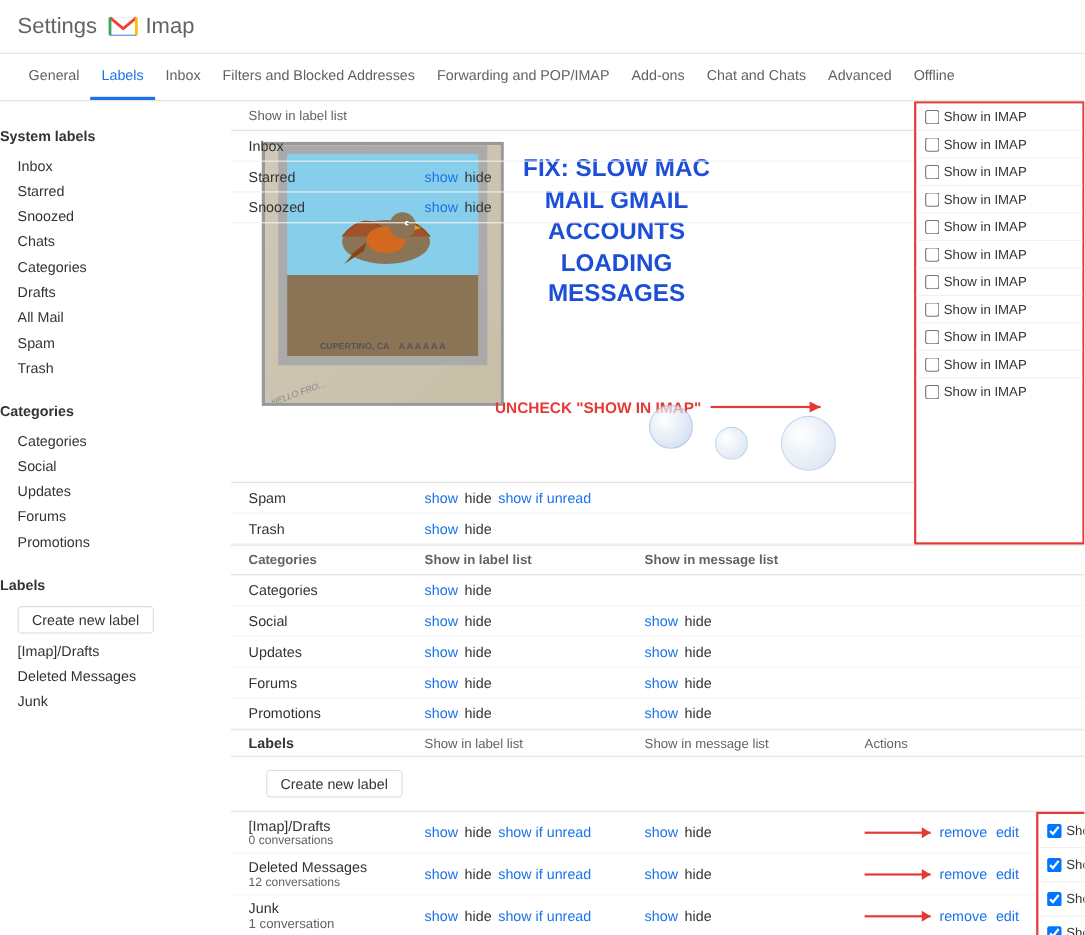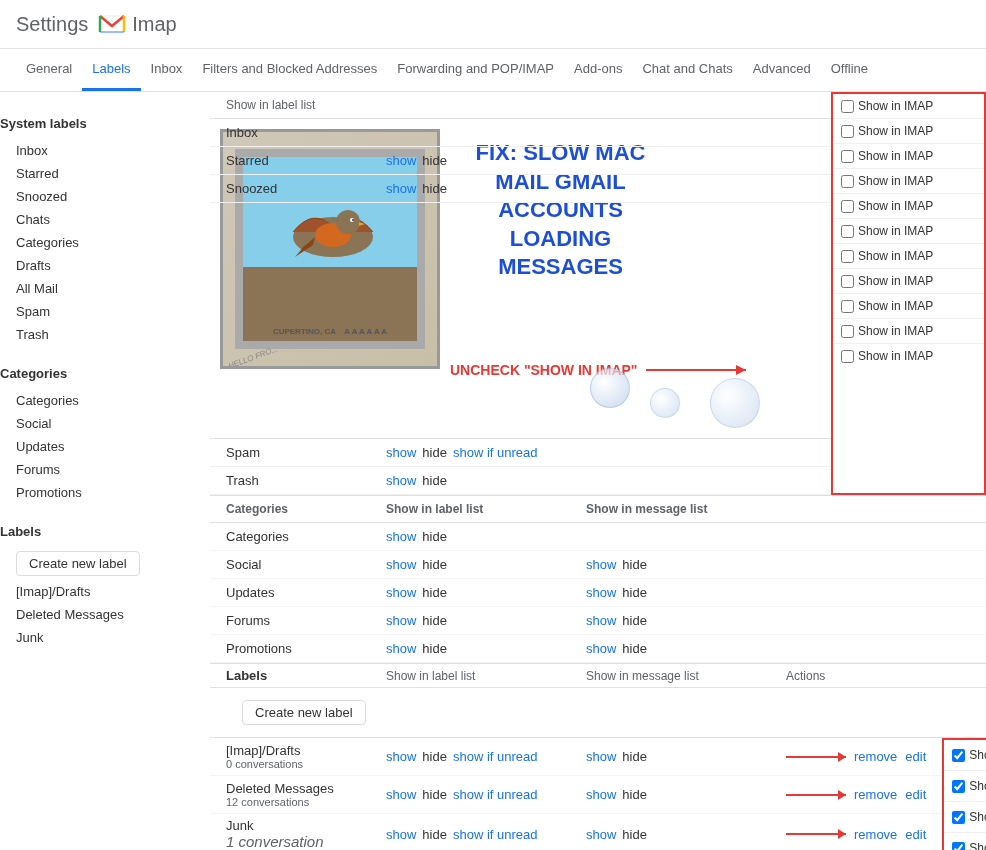--- a/index.html
+++ b/index.html
@@ -41,27 +41,26 @@
     
     .stamp-area {
       position: relative;
       height: 320px;
       overflow: hidden;
       border-bottom: 1px solid #e0e0e0;
     }
     .stamp-bg {
       position: absolute;
       top: 10px;
-      left: 10px;
+      left: 28px;
       width: 220px;
       height: 240px;
       background: linear-gradient(135deg, #d0c8b8, #c8bfa8);
       border: 3px solid #999;
       display: flex;
-      align-items: center;
       justify-content: center;
       overflow: hidden;
     }
     .stamp-inner {
       width: 190px;
       height: 200px;
       border: 8px solid #aaa;
       background: linear-gradient(180deg, #87CEEB, #87CEEB 60%, #8B7355 60%);
       position: relative;
       overflow: hidden;
@@ -459,21 +458,21 @@
                 </div>
               </div>
               <span class="link-blue">remove</span>
               <span class="link-blue">edit</span>
             </div>
           </div>
 
           <div style="display:grid;grid-template-columns:160px 200px 200px 1fr;padding:4px 16px;align-items:center;min-height:38px;border-bottom:1px solid #f5f5f5;">
             <div>
               <div>Junk</div>
-              <div style="font-size:15px;color:#5f6368;font-style:italic;">1 conversation</div>
+              <div style="font-size:12px;color:#5f6368;">1 conversation</div>
             </div>
             <div style="display:flex;gap:6px;">
               <span class="link-blue">show</span>
               <span class="link-bold">hide</span>
               <span class="link-blue">show if unread</span>
             </div>
             <div style="display:flex;gap:6px;">
               <span class="link-blue">show</span>
               <span class="link-bold">hide</span>
             </div>

